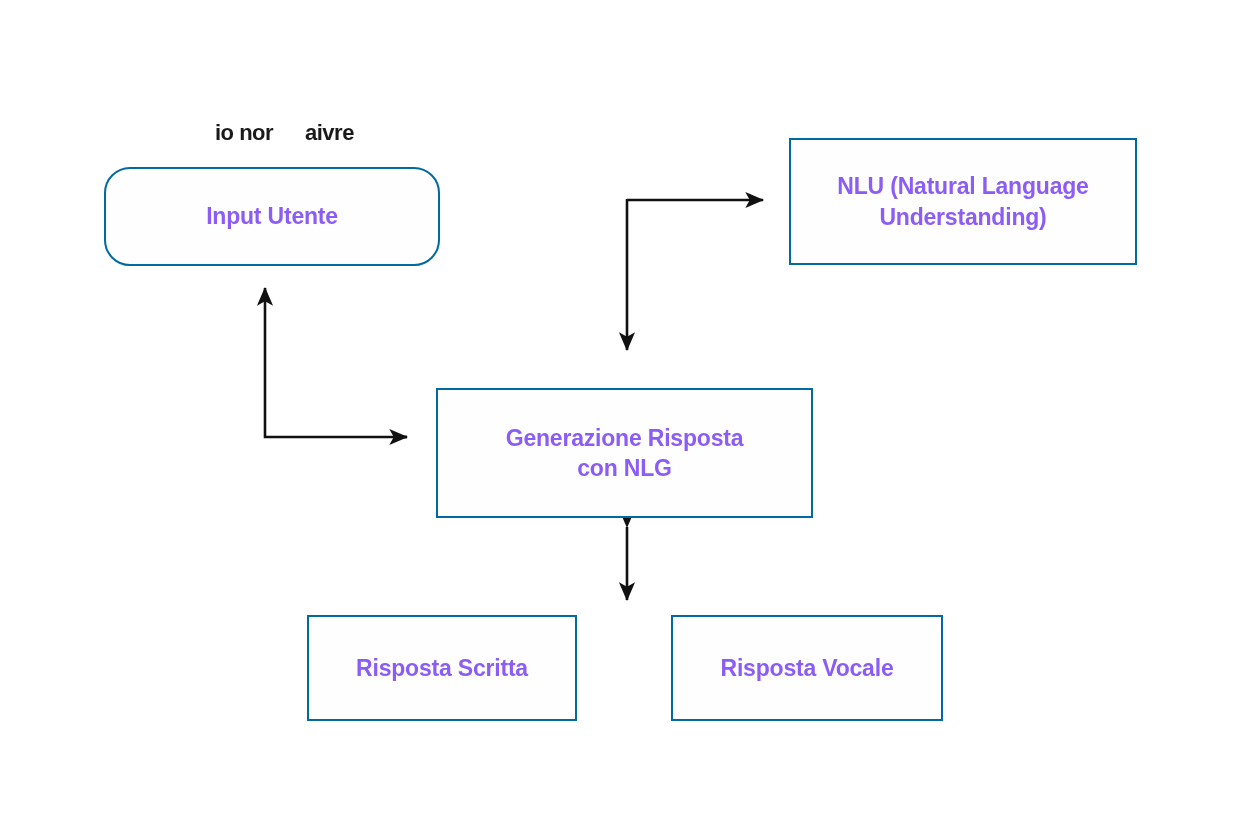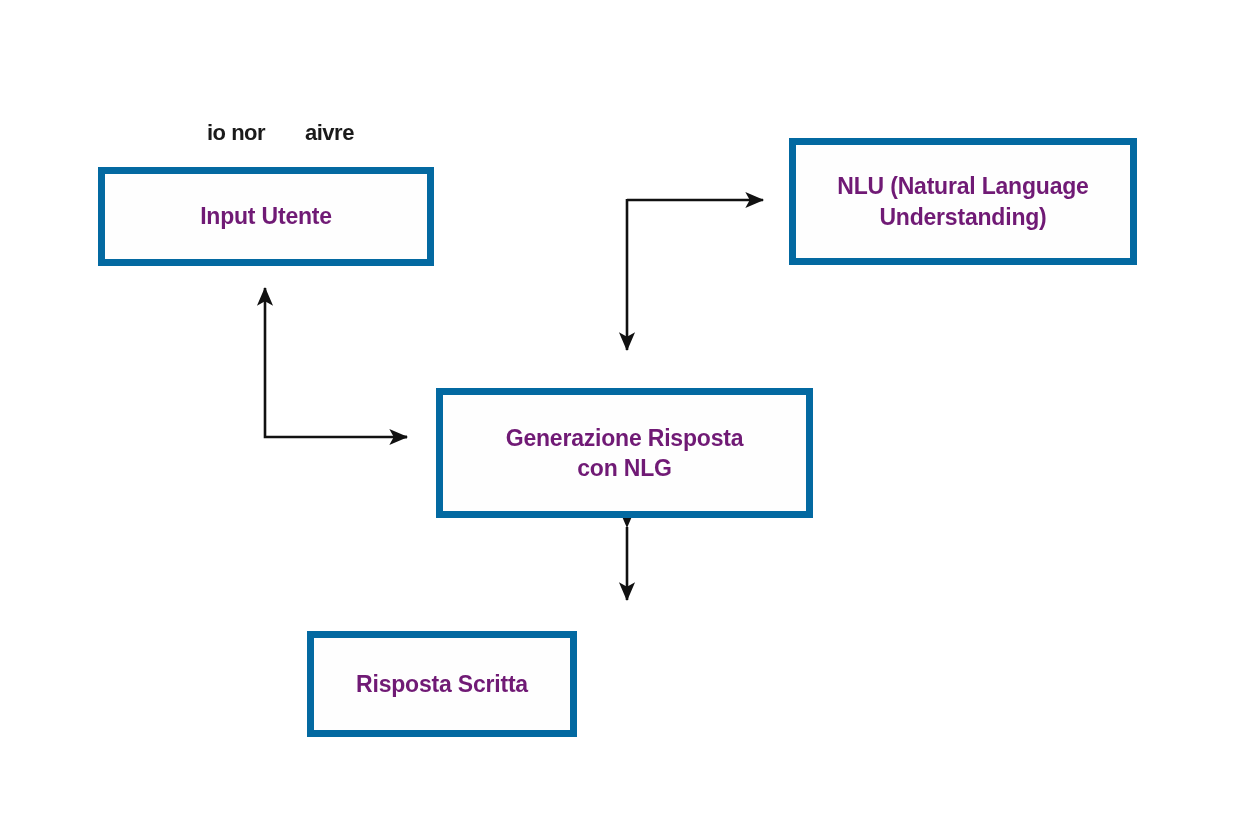--- a/index.html
+++ b/index.html
@@ -13,42 +13,43 @@
   #canvas {
     position: relative;
     width: 1248px;
     height: 832px;
     background: #ffffff;
     overflow: hidden;
   }
   .node {
     position: absolute;
     box-sizing: border-box;
-    border: 7px solid #0369a1;
+    border: 2px solid #0369a1;
     background: #fefefe;
     display: flex;
     align-items: center;
     justify-content: center;
     text-align: center;
-    color: #701a75;
+    color: #8b5cf6;
     font-weight: bold;
     line-height: 1.32;
     letter-spacing: -0.2px;
   }
   .node-label {
     display: block;
     padding: 0 12px;
     white-space: pre-line;
   }
   #node-input-utente {
-    left: 98px;
+    left: 104px;
     top: 167px;
     width: 336px;
     height: 99px;
     font-size: 23px;
+    border-radius: 26px;
   }
   #node-nlu {
     left: 789px;
     top: 138px;
     width: 348px;
     height: 127px;
     font-size: 23px;
   }
   #node-nlg {
     left: 436px;
@@ -57,21 +58,20 @@
     height: 130px;
     font-size: 23px;
     margin-top: 16px;
   }
   #node-risposta-scritta {
     left: 307px;
     top: 615px;
     width: 270px;
     height: 106px;
     font-size: 23px;
-    margin-top: 16px;
   }
   #node-risposta-vocale {
     left: 671px;
     top: 615px;
     width: 272px;
     height: 106px;
     font-size: 23px;
   }
   #stray-text {
     position: absolute;
@@ -79,21 +79,21 @@
     top: 120px;
     font-size: 22px;
     font-weight: bold;
     color: #1a1a1a;
     letter-spacing: -0.5px;
     white-space: nowrap;
   }
   #stray-text .layer-a,
   #stray-text .layer-b {
     position: absolute;
-    left: 4px;
+    left: 12px;
     top: 0;
     white-space: nowrap;
   }
   #stray-text .layer-b {
     left: 58px;
     margin-left: 44px;
   }
   #arrows {
     position: absolute;
     left: 0;
@@ -145,14 +145,17 @@
 
   <div class="node" id="node-nlg">
     <span class="node-label">Generazione Risposta
 con NLG</span>
   </div>
 
   <div class="node" id="node-risposta-scritta">
     <span class="node-label">Risposta Scritta</span>
   </div>
 
+  <div class="node" id="node-risposta-vocale">
+    <span class="node-label">Risposta Vocale</span>
+  </div>
 
 </div>
 
 </body></html>

